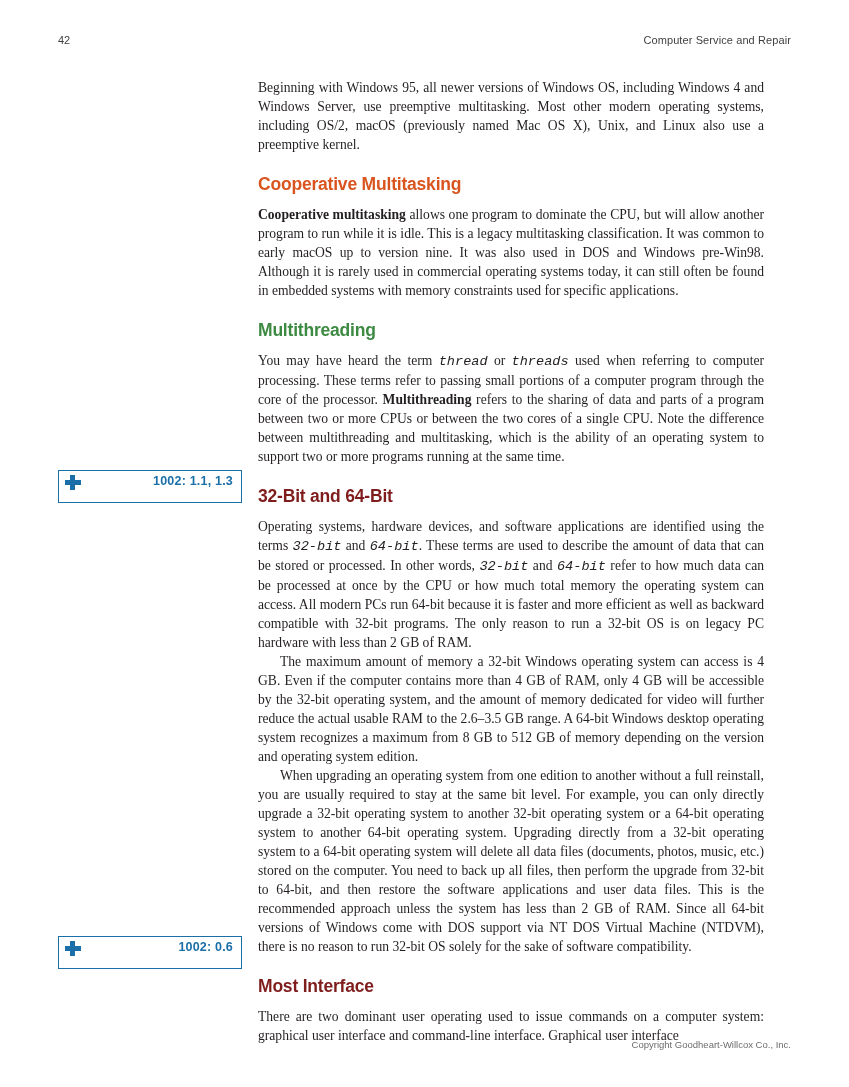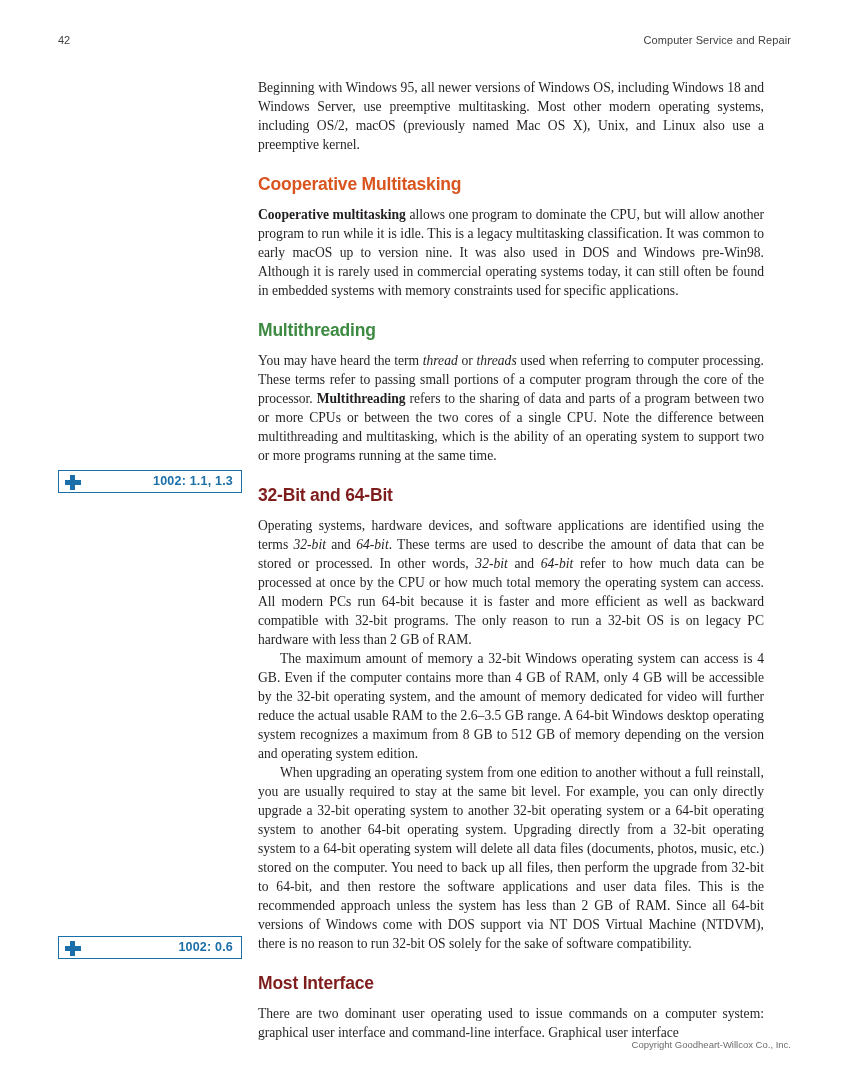--- a/index.html
+++ b/index.html
@@ -77,28 +77,28 @@
     letter-spacing: -0.2px;
   }
   h2.orange { color: #d9541e; }
   h2.green  { color: #3d8a42; }
   h2.teal   { color: #7f1d1d; }
 
   .sp-before-head { height: 20px; }
   .sp-after-head  { height: 10px; }
 
   strong { font-weight: bold; }
-  em { font-style: italic; }
+  em { font-style: italic; font-family: Liberation Mono, monospace; }
 
   
   .cert-tag {
     position: absolute;
     left: 58px;
     width: 184px;
-    height: 23px;
+    height: 33px;
     border: 1px solid #1b6fa8;
     background: #ffffff;
     box-sizing: border-box;
   }
   .cert-tag .plus {
     position: absolute;
     left: 6px;
     top: 3px;
     width: 16px;
     height: 16px;
@@ -158,21 +158,21 @@
   <div class="cert-tag" id="cert-tag-2">
     <span class="plus">
       <span class="h"></span>
         <span class="v"></span>
     </span>
     <span class="cert-label">1002: 0.6</span>
   </div>
 
   <div class="column">
 
-    <p class="first">Beginning with Windows 95, all newer versions of Windows OS, including Windows 18 and Windows Server, use preemptive multitasking. Most other modern operating systems, including OS/2, macOS (previously named Mac OS X), Unix, and Linux also use a preemptive kernel.</p>
+    <p class="first">Beginning with Windows 95, all newer versions of Windows OS, including Windows 4 and Windows Server, use preemptive multitasking. Most other modern operating systems, including OS/2, macOS (previously named Mac OS X), Unix, and Linux also use a preemptive kernel.</p>
 
     <div class="sp-before-head"></div>
     <h2 class="orange">Cooperative Multitasking</h2>
     <div class="sp-after-head"></div>
     <p class="first"><strong>Cooperative multitasking</strong><span> allows one program to dominate the CPU, but will allow another program to run while it is idle. This is a legacy multitasking classification. It was common to early macOS up to version nine. It was also used in DOS and Windows pre-Win98. Although it is rarely used in commercial operating systems today, it can still often be found in embedded systems with memory constraints used for specific applications.</span></p>
 
     <div class="sp-before-head"></div>
     <h2 class="green">Multithreading</h2>
     <div class="sp-after-head"></div>
     <p class="first"><span>You may have heard the term </span><em>thread</em><span> or </span><em>threads</em><span> used when referring to computer processing. These terms refer to passing small portions of a computer program through the core of the processor. </span><strong>Multithreading</strong><span> refers to the sharing of data and parts of a program between two or more CPUs or between the two cores of a single CPU. Note the difference between multithreading and multitasking, which is the ability of an operating system to support two or more programs running at the same time.</span></p>

